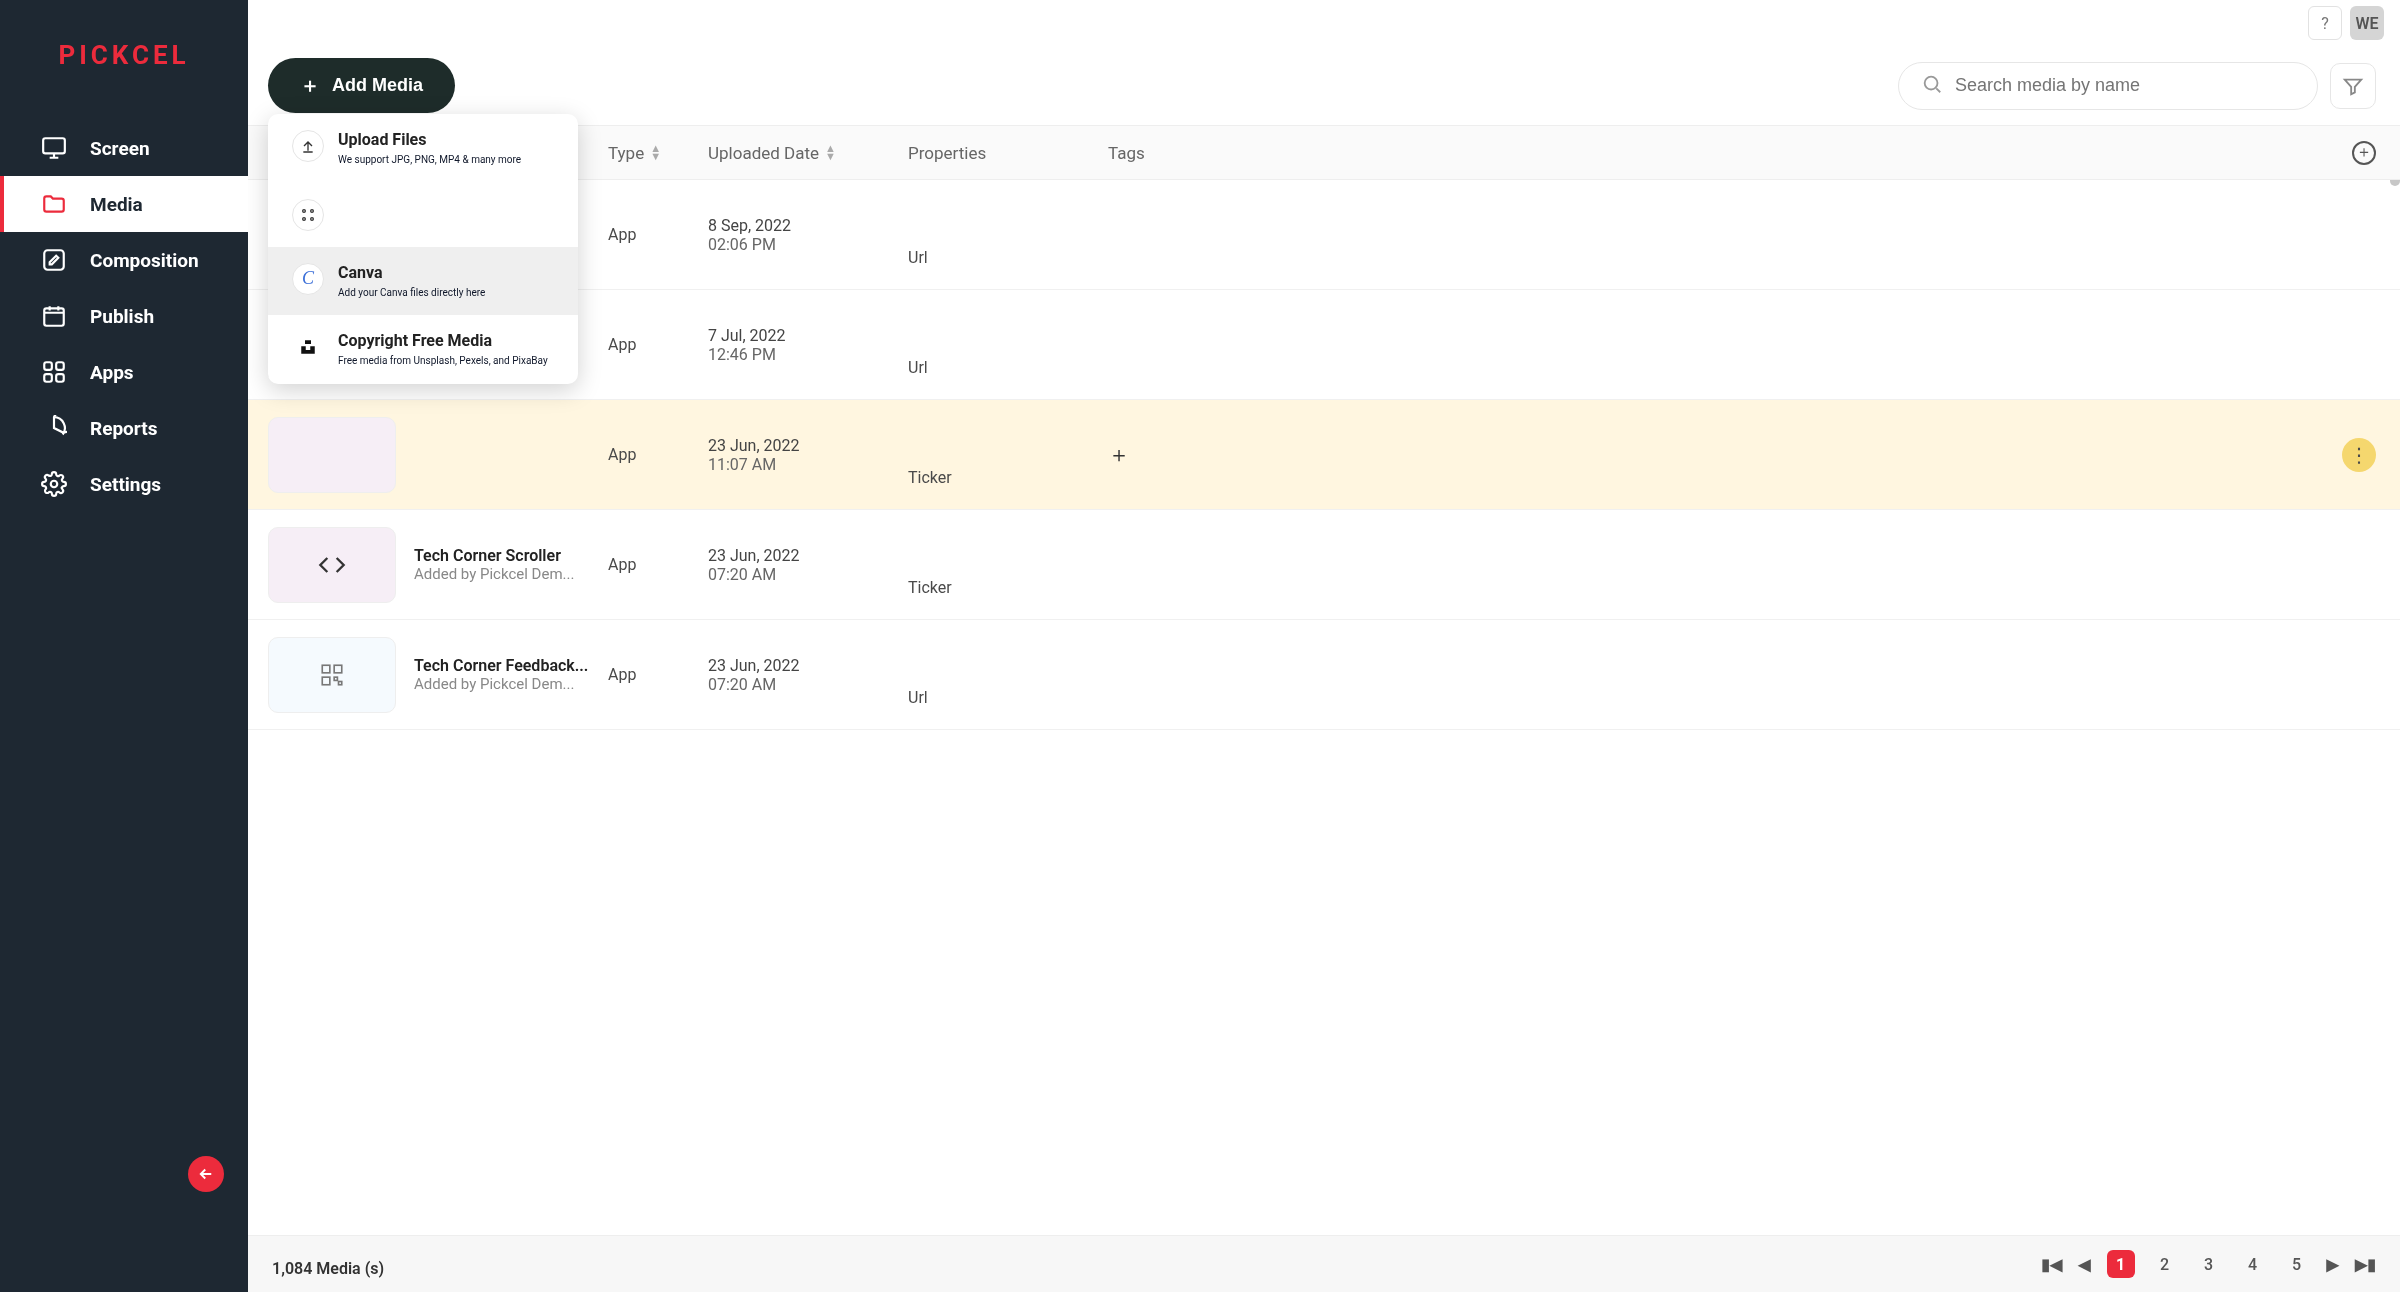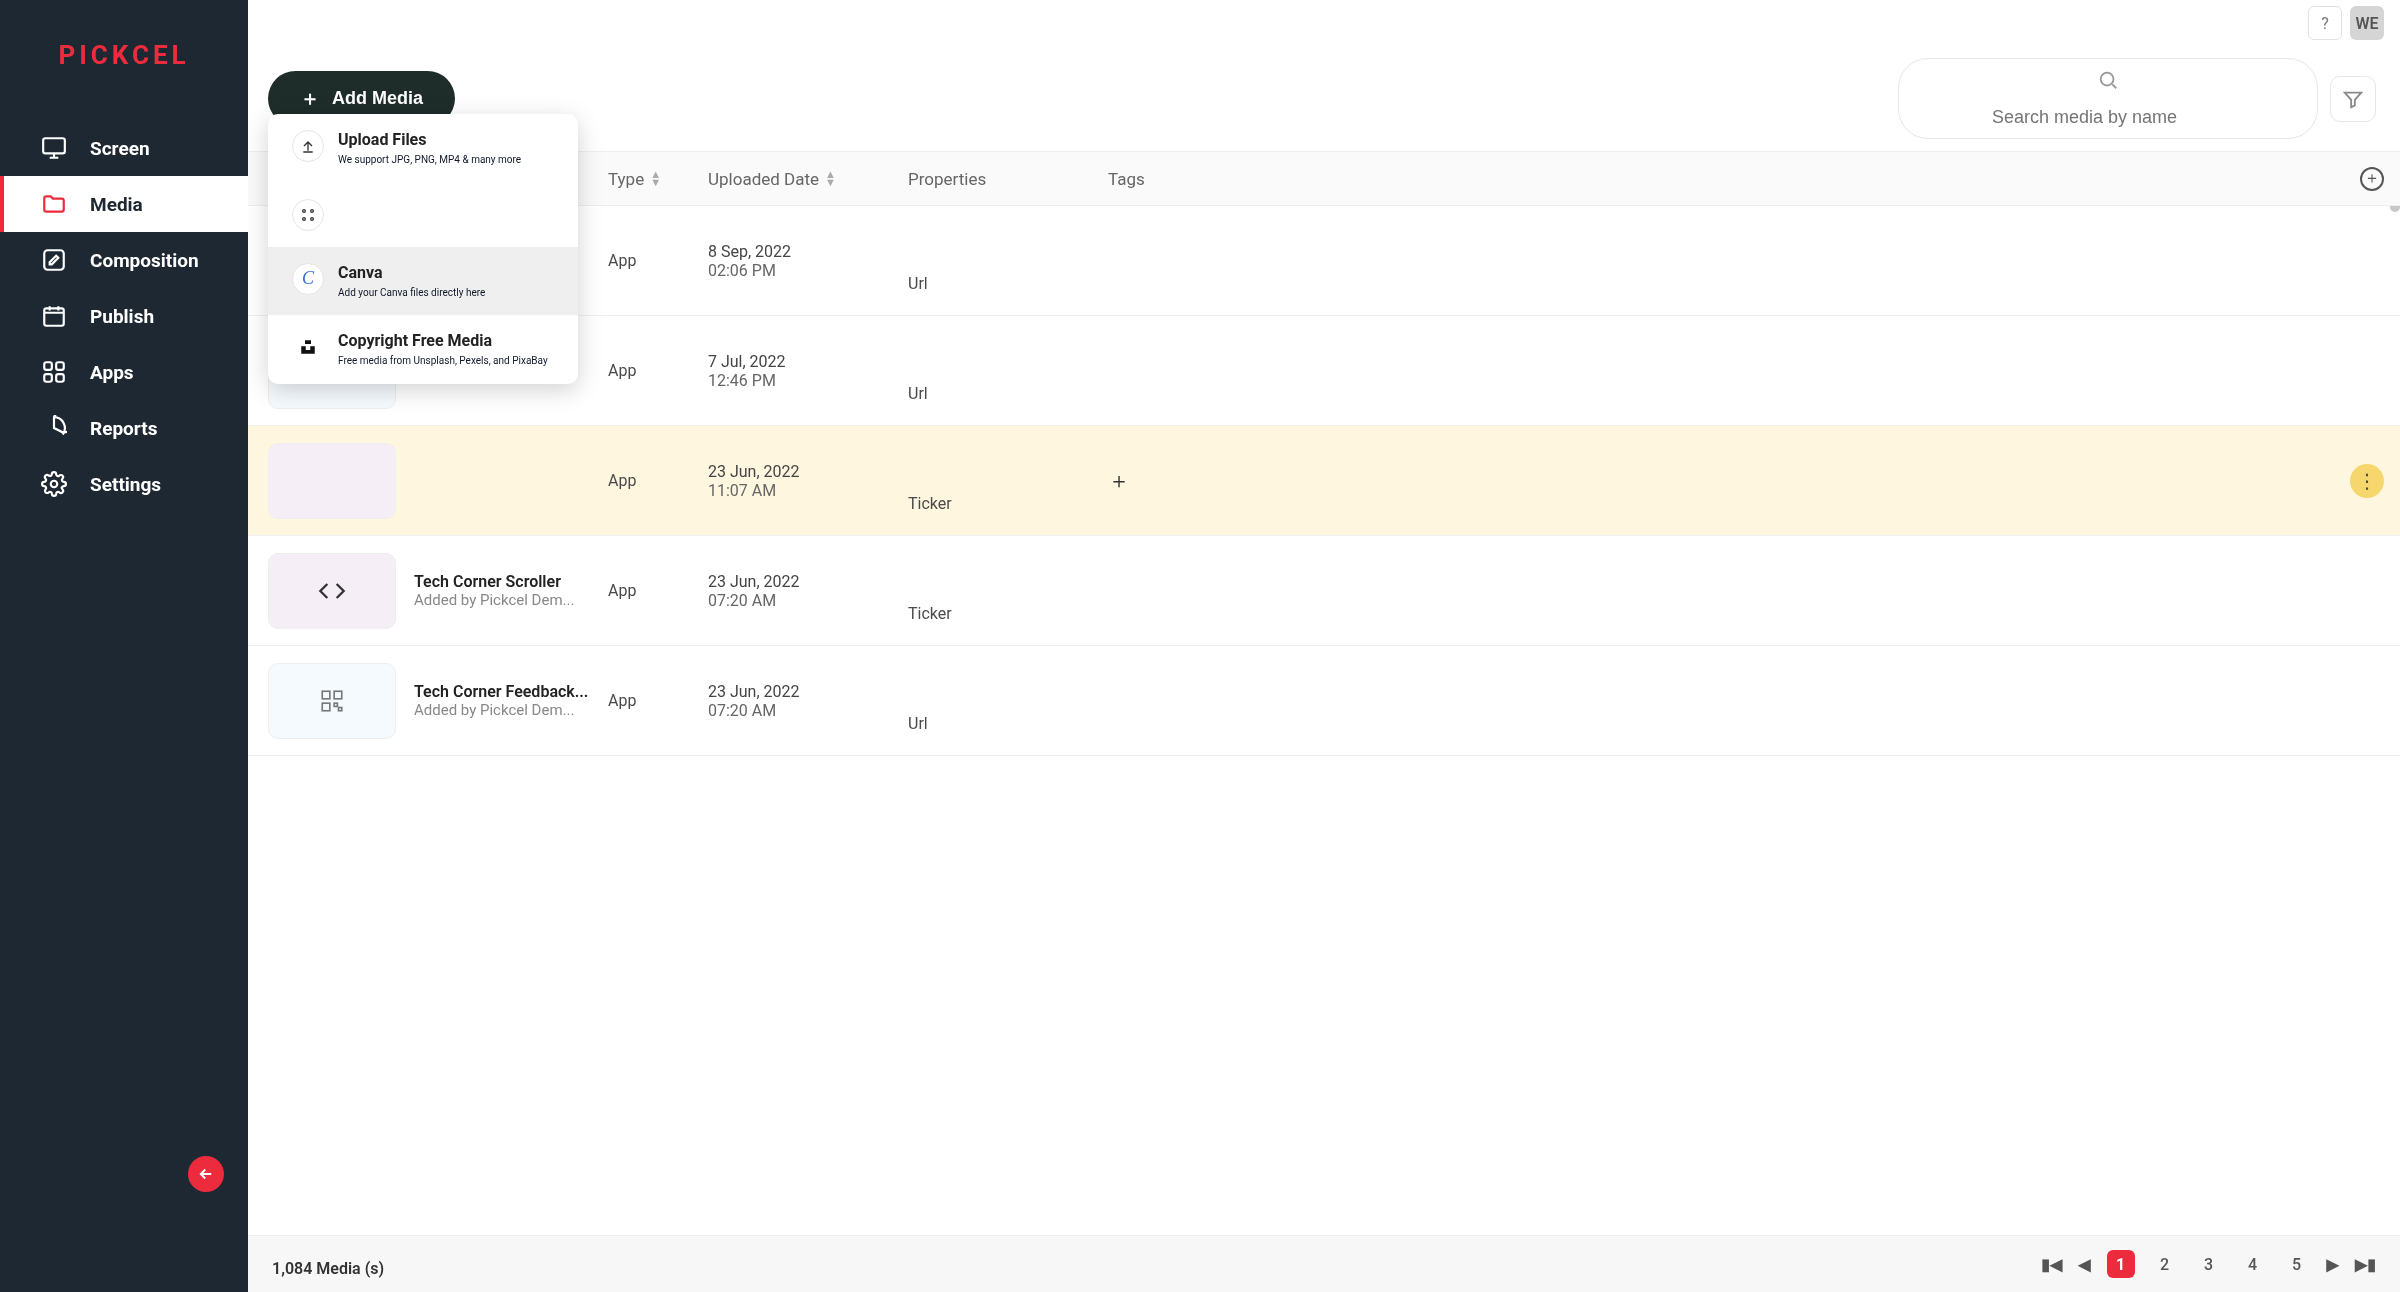--- a/index.html
+++ b/index.html
@@ -58,21 +58,21 @@
   .toolbar { display:flex; align-items:center; padding:12px 24px 12px 20px; border-bottom:1px solid #eee; gap:12px; position:relative; }
   .add-media-btn {
     background:#1e2c2a; color:#fff; border:none; border-radius:28px;
     padding:14px 32px; font-size:18px; font-weight:600; display:flex; align-items:center; gap:12px; cursor:pointer;
   }
   .add-media-btn .plus { font-size:20px; }
   .toolbar-spacer { flex:1; }
   .search-box {
     display:flex; align-items:center; gap:12px;
     border:1px solid #e6e6e6; border-radius:30px;
-    padding:10px 22px; min-width:420px; background:#fff;flex-direction:column;
+    padding:10px 22px; min-width:420px; background:#fff;
   }
   .search-box input { border:none; outline:none; font-size:18px; flex:1; color:#555; background:transparent; }
   .filter-btn { width:46px; height:46px; border:1px solid #e6e6e6; border-radius:10px; display:flex; align-items:center; justify-content:center; cursor:pointer; }
 
   
   .dropdown {
     position:absolute; top:68px; left:20px; width:310px; background:#fff; border-radius:10px;
     box-shadow: 0 6px 24px rgba(0,0,0,0.18); overflow:hidden; z-index:10;
   }
   .dropdown-item { display:flex; gap:14px; padding:16px 24px; cursor:pointer; }
@@ -84,21 +84,21 @@
   .dd-icon.no-border { border:none; }
   .dropdown-item .dd-text .dd-title { font-weight:700; font-size:16px; color:#222; margin-bottom:4px; }
   .dropdown-item .dd-text .dd-desc { font-size:10px; color:#0f172a; line-height:1.35; }
 
   
   .table-wrap { flex:1; overflow:auto; position:relative; }
   .table-header, .row {
     display:grid;
     grid-template-columns: 340px 100px 200px 200px 1fr 70px;
     align-items:center;
-    padding: 0 16px 0 20px;
+    padding: 0 24px 0 20px;
   }
   .table-header { height:54px; background:#fafafa; color:#666; font-size:17px; border-bottom:1px solid #eee; position:sticky; top:0; z-index:5; }
   .table-header .col { display:flex; align-items:center; gap:6px; }
   .add-col-btn { width:24px; height:24px; border:2px solid #555; border-radius:50%; display:flex; align-items:center; justify-content:center; font-size:16px; color:#555; cursor:pointer; }
   .sort-arrows { font-size:11px; color:#aaa; line-height:0.7; }
 
   .row { min-height:110px; border-bottom:1px solid #f0f0f0; font-size:16px; color:#4a4a4a; }
   .row.highlight { background:#fff6e0; }
   .name-cell { display:flex; align-items:center; gap:18px; min-width:0; }
   .thumb {

